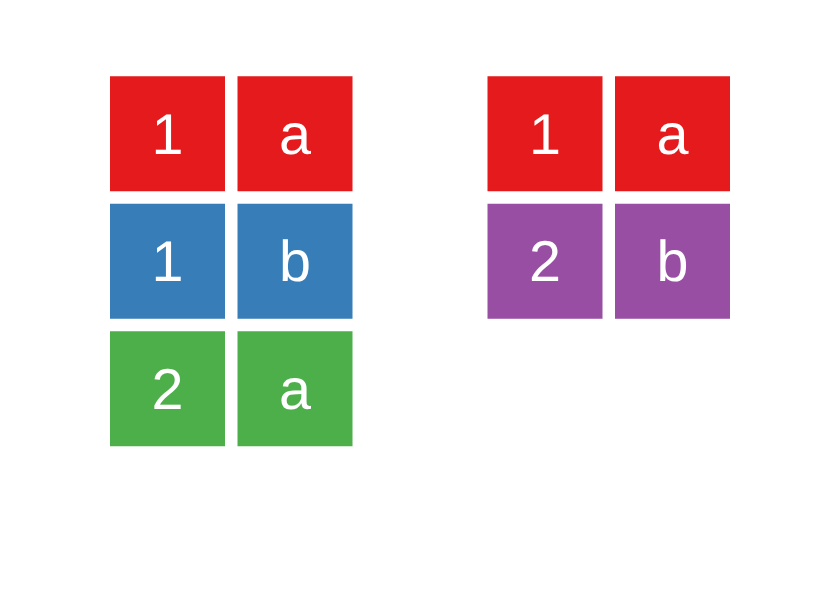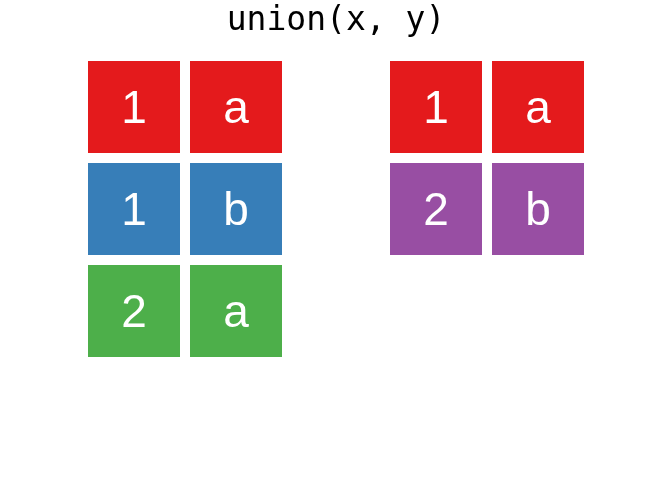--- a/index.html
+++ b/index.html
@@ -46,21 +46,20 @@
     line-height: 1;
     color: #ffffff;
     user-select: none;
   }
 </style>
 </head>
 <body>
 
 <div class="canvas" style="background-color: rgb(255, 255, 255);">
 
-  <div class="title" style="color: rgb(0, 0, 0);">union(x, y)</div>
 
   <div class="tbl tbl-x">
     <div class="cell" style="background-color: rgb(228, 26, 28); color: rgb(255, 255, 255);">1</div>
     <div class="cell" style="background-color: rgb(228, 26, 28); color: rgb(255, 255, 255);">a</div>
 
     <div class="cell" style="background-color: rgb(55, 126, 184); color: rgb(255, 255, 255);">1</div>
     <div class="cell" style="background-color: rgb(55, 126, 184); color: rgb(255, 255, 255);">b</div>
 
     <div class="cell" style="background-color: rgb(77, 175, 74); color: rgb(255, 255, 255);">2</div>
     <div class="cell" style="background-color: rgb(77, 175, 74); color: rgb(255, 255, 255);">a</div>

